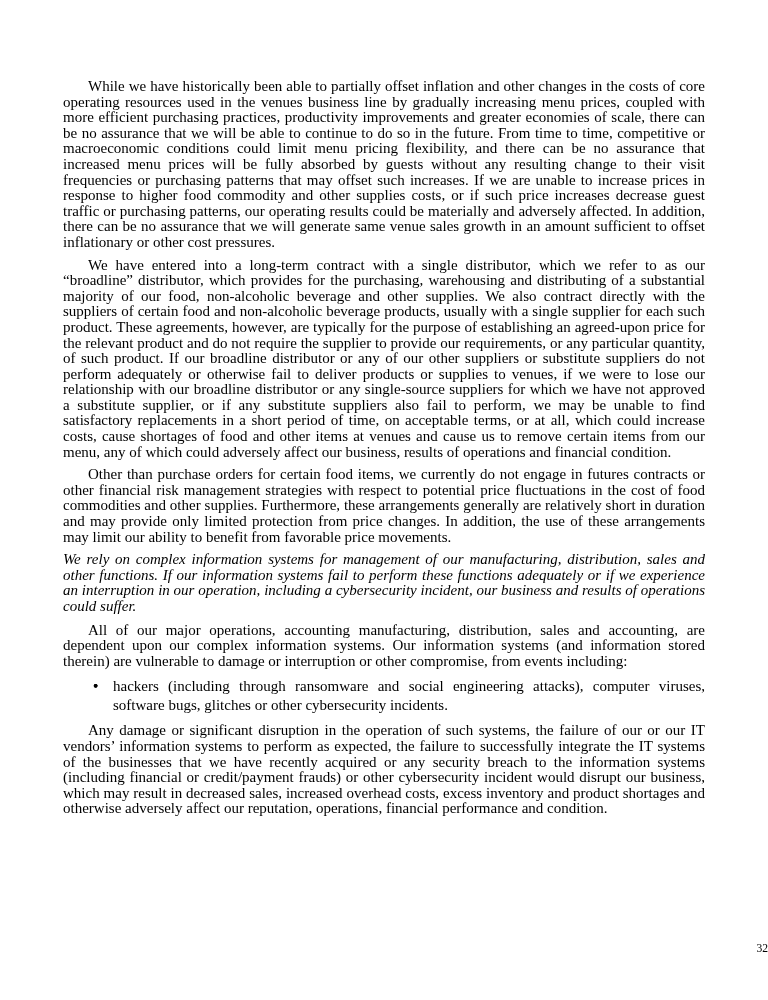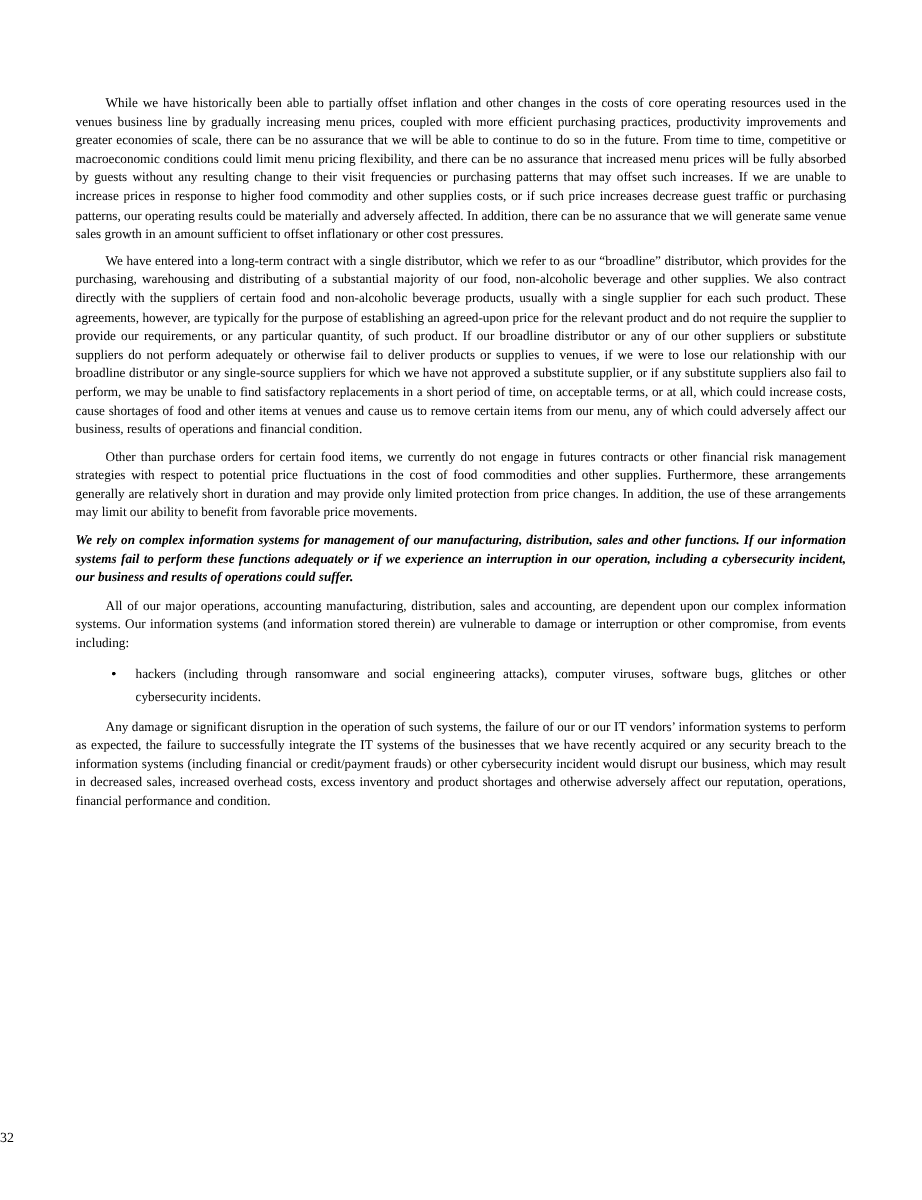--- a/index.html
+++ b/index.html
@@ -11,31 +11,31 @@
     background: #ffffff;
     font-family: "Liberation Serif", "DejaVu Serif", serif;
     color: #000000;
     overflow: hidden;
   }
   .content {
     position: absolute;
     left: 63px;
     top: 79px;
     width: 642px;
-    font-size: 11px;
+    font-size: 15px;
     line-height: 15.6px;
   }
   .para {
     margin: 0 0 7px 0;
     text-align: justify;
     text-indent: 25px;
   }
   .heading {
     margin: 1px 0 8px 0;
-    font-weight: 700;
+    font-weight: 400;
     font-style: italic;
     text-align: justify;
     text-indent: 0;
   }
   .bullet-list {
     margin: 2px 0 7px 0;
   }
   .bullet-item {
     position: relative;
     padding-left: 50px;
@@ -46,21 +46,21 @@
   .bullet-marker {
     position: absolute;
     left: 30px;
     top: 0;
   }
   .page-number {
     position: absolute;
     top: 941px;
     left: 0;
     width: 100%;
-    text-align: left;
+    text-align: right;
     font-size: 11.6px;
     line-height: 15.6px;
   }
 </style>
 </head>
 <body>
 
 <div class="page">
   <div class="content">
 

